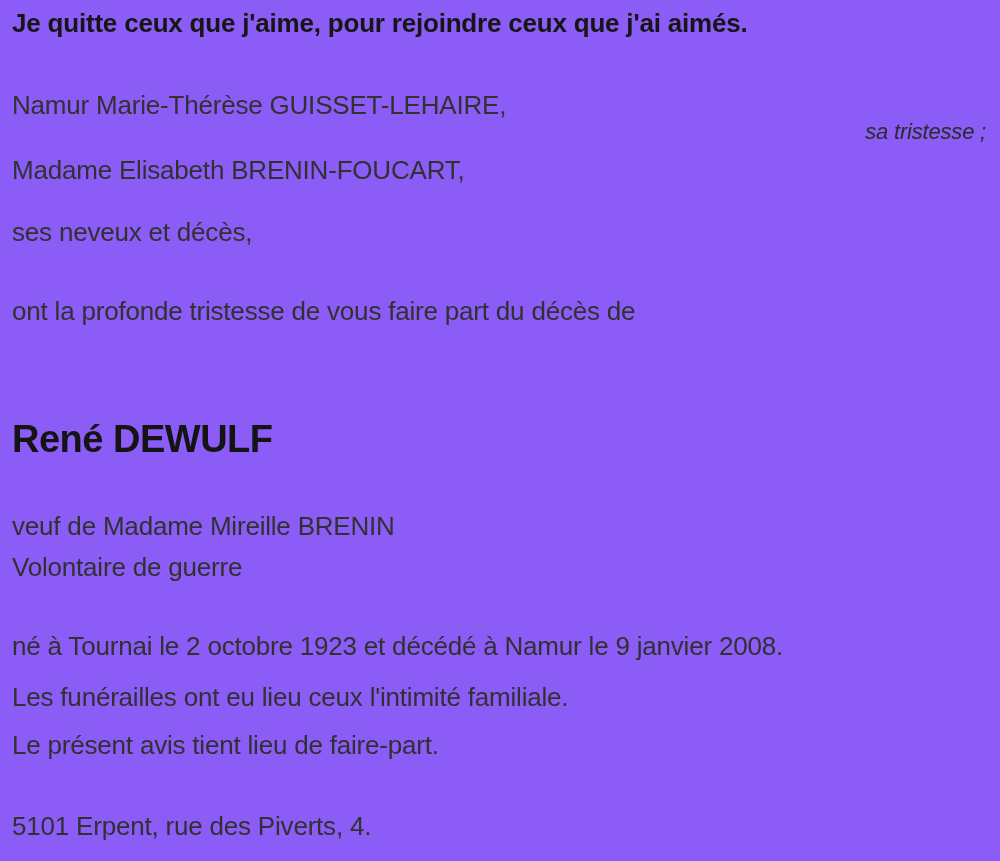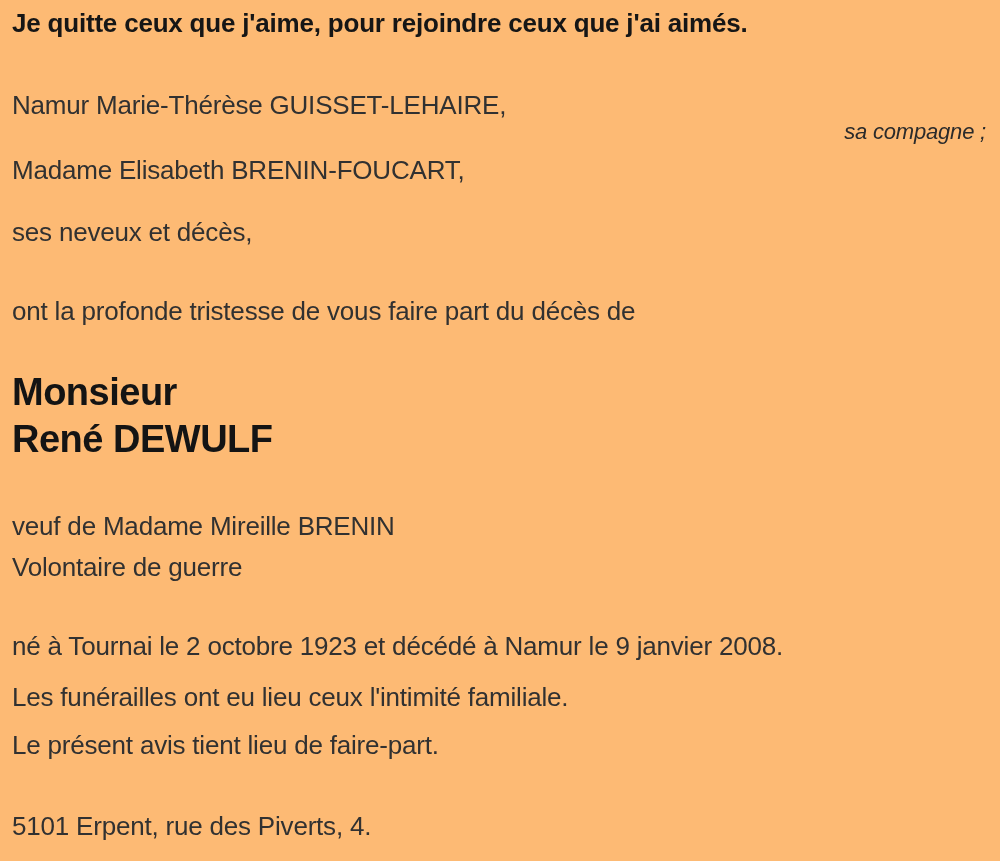--- a/index.html
+++ b/index.html
@@ -4,21 +4,21 @@
 <style>
   html, body {
     margin: 0;
     padding: 0;
     background: #ffffff;
   }
   .page {
     position: relative;
     width: 1000px;
     height: 861px;
-    background: #fdba74;
+    background: #8b5cf6;
     font-family: "Liberation Sans", sans-serif;
     overflow: hidden;
   }
   .line {
     position: absolute;
     left: 12px;
     color: #313131;
     font-size: 26px;
     line-height: 1.2;
     white-space: nowrap;
@@ -45,30 +45,29 @@
 </style>
 </head>
 <body>
 
 <div class="page">
 
   <div class="line epigraph" style="top:8px">Je quitte ceux que j'aime, pour rejoindre ceux que j'ai aimés.</div>
 
   <div class="line" style="top:90px">Namur Marie-Thérèse GUISSET-LEHAIRE,</div>
 
-  <div class="line relation" style="top:119px">sa compagne ;</div>
+  <div class="line relation" style="top:119px">sa tristesse ;</div>
 
   <div class="line" style="top:155px">Madame Elisabeth BRENIN-FOUCART,</div>
 
 
   <div class="line" style="top:217px">ses neveux et décès,</div>
 
   <div class="line" style="top:296px">ont la profonde tristesse de vous faire part du décès de</div>
 
-  <div class="line big" style="top:370px">Monsieur</div>
 
   <div class="line big" style="top:417px">René DEWULF</div>
 
   <div class="line" style="top:511px">veuf de Madame Mireille BRENIN</div>
 
   <div class="line" style="top:552px">Volontaire de guerre</div>
 
   <div class="line" style="top:631px">né à Tournai le 2 octobre 1923 et décédé à Namur le 9 janvier 2008.</div>
 
   <div class="line" style="top:682px">Les funérailles ont eu lieu ceux l'intimité familiale.</div>

